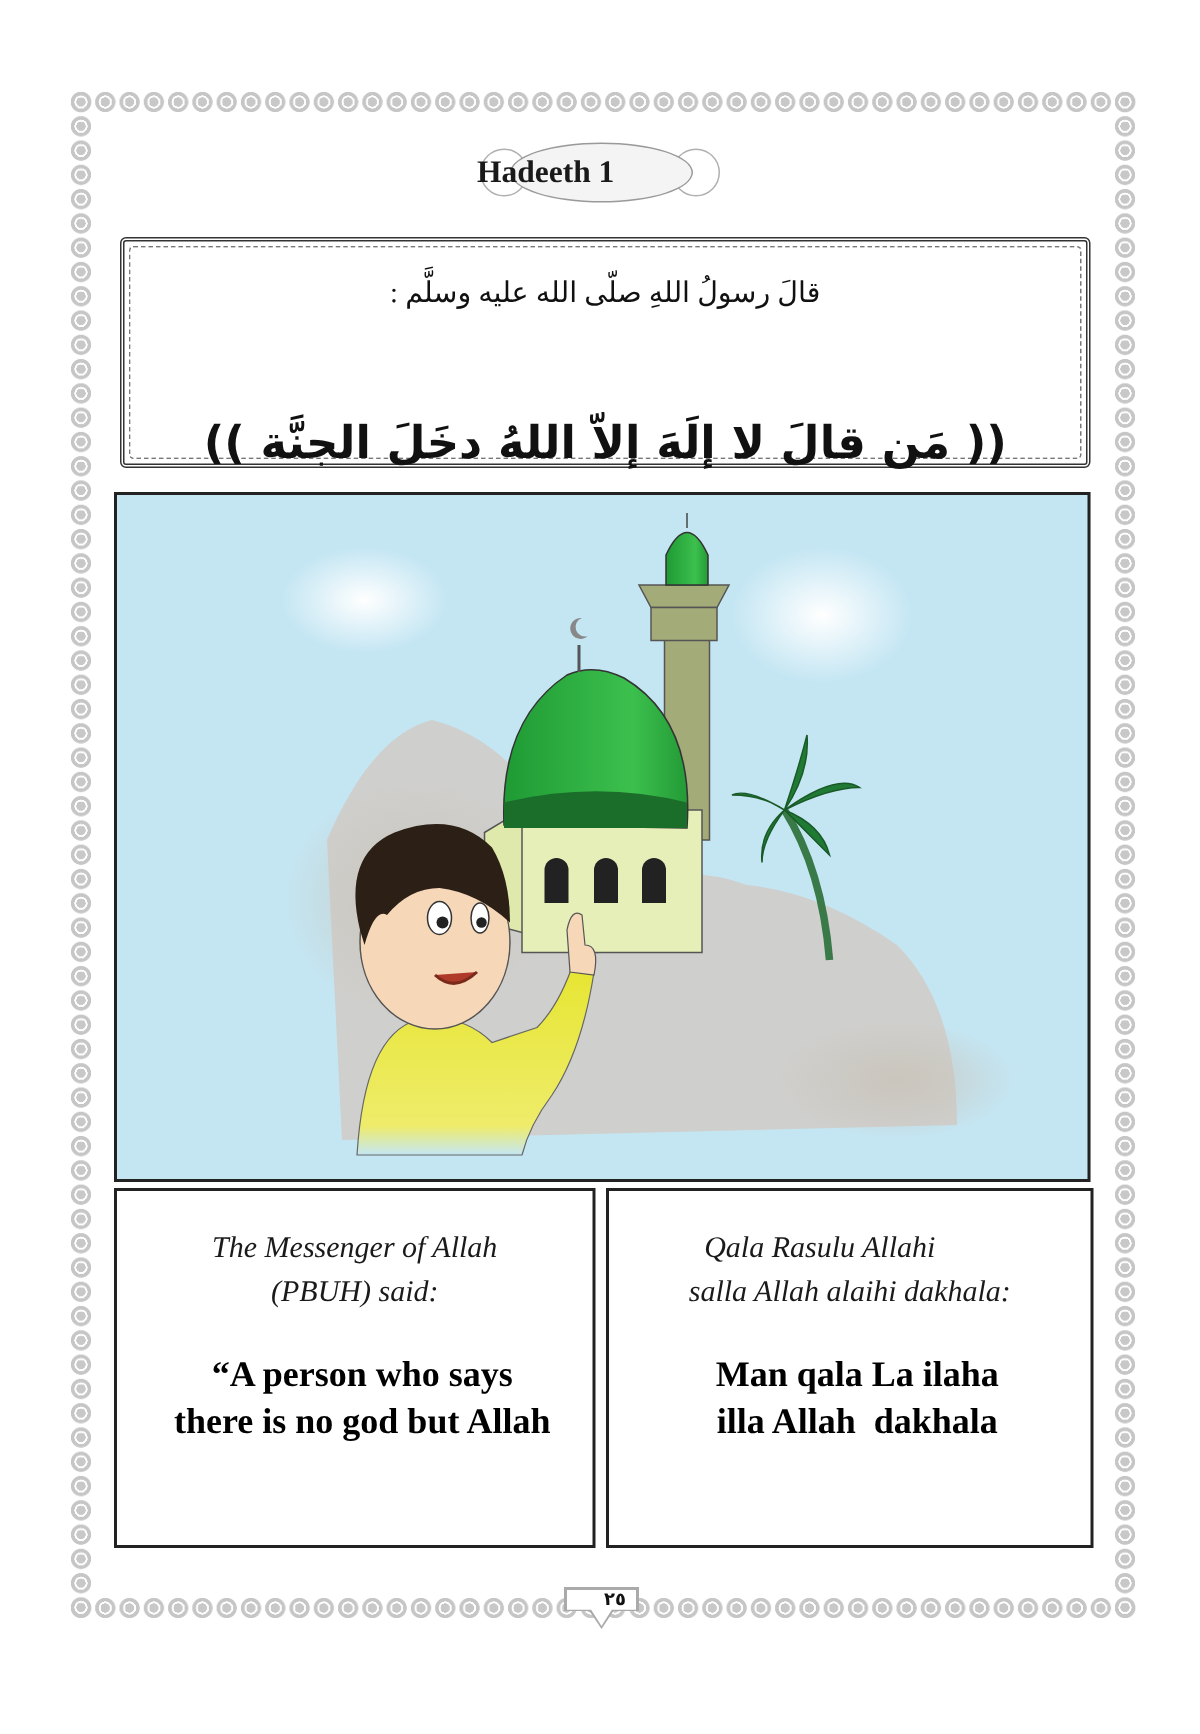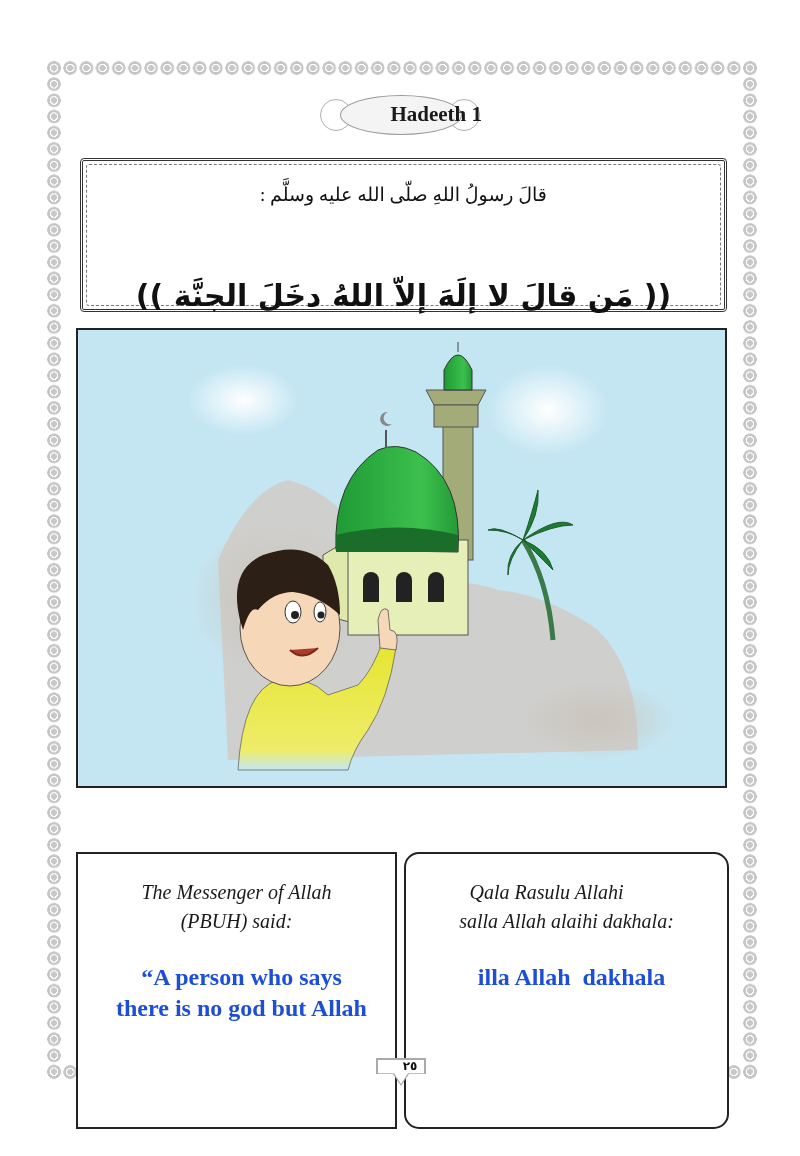--- a/index.html
+++ b/index.html
@@ -8,32 +8,32 @@
   .rose-row{position:absolute;height:16px;
     background-image:radial-gradient(circle at 8px 8px,#c8c8c8 0 3px,#ffffff 3.2px 4.3px,#c6c6c6 4.5px 6.5px,transparent 7px);
     background-size:16.2px 16px;background-repeat:repeat-x;}
   .rose-col{position:absolute;width:16px;
     background-image:radial-gradient(circle at 8px 8px,#c8c8c8 0 3px,#ffffff 3.2px 4.3px,#c6c6c6 4.5px 6.5px,transparent 7px);
     background-size:16px 16.2px;background-repeat:repeat-y;}
   .title-cart{position:absolute;left:318px;top:93px;width:164px;height:44px;}
   .title-cart .oval{position:absolute;left:22px;top:2px;width:120px;height:38px;border:1.5px solid #9a9a9a;border-radius:50%;background:#f4f4f4;}
   .title-cart .orn{position:absolute;top:6px;width:30px;height:30px;border:1.5px solid #b0b0b0;border-radius:50%;}
   .title-cart .orn.l{left:2px;} .title-cart .orn.r{right:2px;}
-  .title-text{position:absolute;left:0;right:0;top:9px;text-align:right;font-weight:bold;font-size:21px;color:#1a1a1a;}
+  .title-text{position:absolute;left:0;right:0;top:9px;text-align:left;font-weight:bold;font-size:21px;color:#1a1a1a;}
   .arabic-box{position:absolute;left:80px;top:158px;width:647px;height:154px;box-sizing:border-box;border:3px double #333;border-radius:4px;}
   .arabic-box:before{content:"";position:absolute;inset:3px;border:1px dashed #777;border-radius:3px;}
   .ar1{position:absolute;left:0;right:0;top:22px;text-align:center;direction:rtl;font-family:Liberation Serif, serif;font-size:19px;color:#111;}
   .ar2{position:absolute;left:0;right:0;top:78px;text-align:center;direction:rtl;font-family:"DejaVu Sans",sans-serif;font-weight:bold;font-size:30px;color:#111;margin-top:39px;}
   .illus{position:absolute;left:76px;top:328px;width:651px;height:460px;box-sizing:border-box;border:2px solid #222;background:#c4e6f3;overflow:hidden;}
   .illus svg{position:absolute;left:0;top:0;}
-  .text-box{position:absolute;top:852px;height:277px;box-sizing:border-box;border:2px solid #222;background:#fff;text-align:center;}
+  .text-box{position:absolute;top:792px;height:240px;box-sizing:border-box;border:2px solid #222;background:#fff;text-align:center;}
   .tb-left{left:76px;width:321px;}
-  .tb-right{left:404px;width:325px;border-radius:15px;}
+  .tb-right{left:404px;width:325px;}
   .italic-line{font-family:"Liberation Serif",serif;font-style:italic;font-size:20px;color:#1a1a1a;line-height:29px;}
-  .bold-line{font-family:"Liberation Serif",serif;font-weight:bold;font-size:24px;color:#1d4ed8;line-height:31px;margin-left:10px;}
+  .bold-line{font-family:"Liberation Serif",serif;font-weight:bold;font-size:24px;color:#000000;line-height:31px;margin-left:10px;}
   .page-num{position:absolute;left:378px;top:1060px;width:46px;height:24px;background:#fff;
     clip-path:polygon(0 0,100% 0,100% 55%,65% 55%,50% 100%,35% 55%,0 55%);}
   .page-num-outline{position:absolute;left:376px;top:1058px;width:50px;height:28px;background:#aaa;
     clip-path:polygon(0 0,100% 0,100% 57%,66% 57%,50% 100%,34% 57%,0 57%);}
   .page-num-text{position:absolute;left:378px;top:1059px;width:64px;text-align:center;font-family:"DejaVu Sans",sans-serif;font-weight:bold;font-size:12px;color:#111;}
 </style>
 </head>
 <body>
 
 <div class="frame">
@@ -124,18 +124,19 @@
   <div style="height:26px"></div>
   <div class="bold-line">“A person who says</div>
   <div class="bold-line">there is no god but Allah</div>
 </div>
 
 <div class="text-box tb-right">
   <div style="height:24px"></div>
   <div class="italic-line" style="margin-right:40px">Qala Rasulu Allahi</div>
   <div class="italic-line">salla Allah alaihi dakhala:</div>
   <div style="height:26px"></div>
+  <div class="bold-line">Man qala La ilaha</div>
   <div class="bold-line" style="white-space:pre">illa Allah  dakhala</div>
 </div>
 
 <div class="page-num-outline"></div>
 <div class="page-num"></div>
 <div class="page-num-text">٢٥</div>
 
 </body></html>

